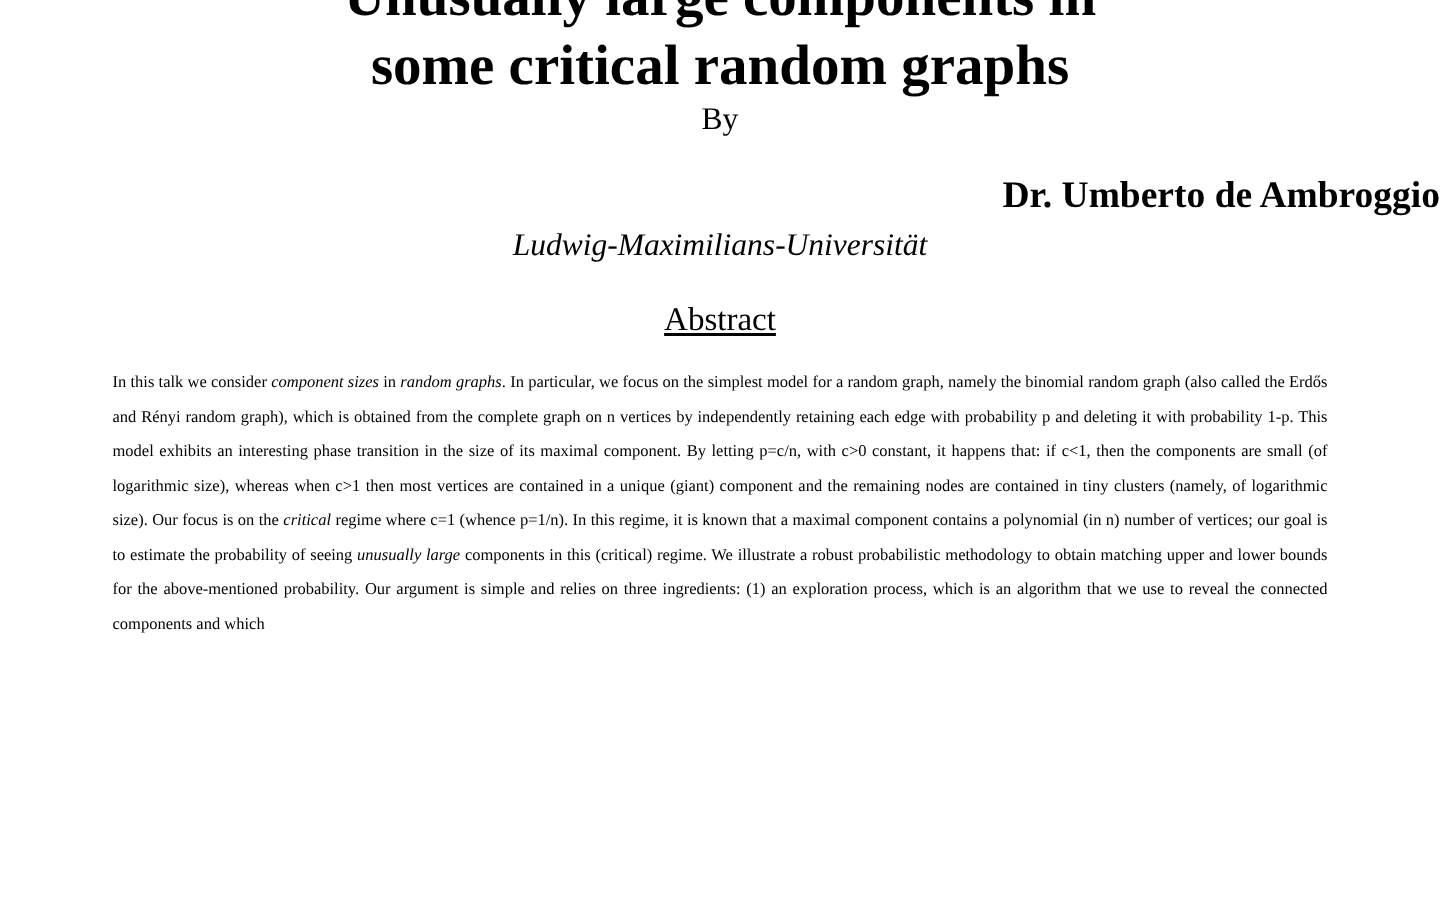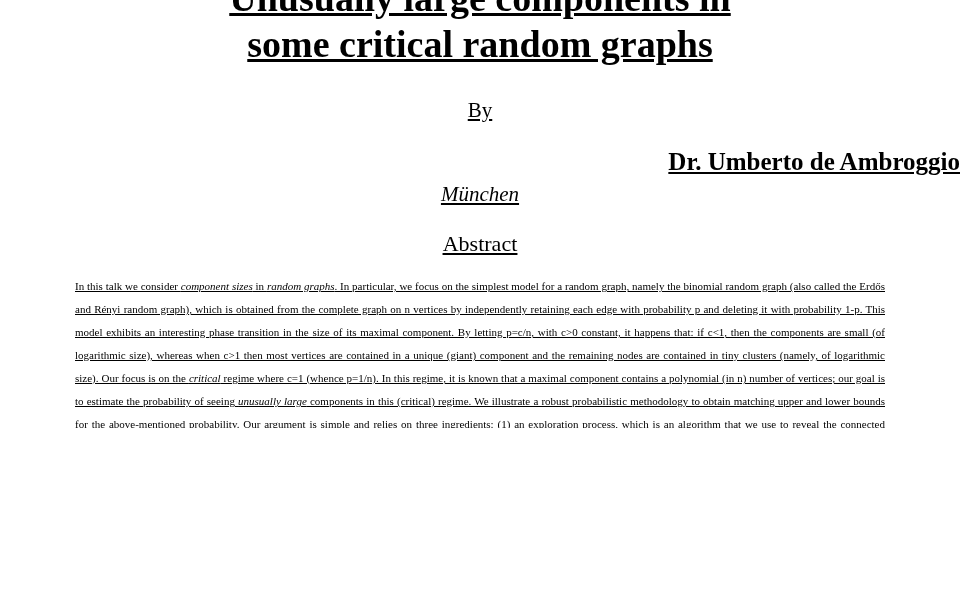--- a/index.html
+++ b/index.html
@@ -12,32 +12,30 @@
     overflow: hidden;
     background: #ffffff;
     color: #000000;
     font-family: "Liberation Serif", serif;
   }
   .page {
     position: relative;
     width: 960px;
     height: 428px;
     overflow: hidden;
-    text-decoration: underline;
   }
   .doc-title {
     margin: -25px 0 0 0;
     text-align: center;
     font-size: 38px;
     line-height: 46px;
     font-weight: 700;
   }
   .doc-title .tline { display: block; }
   .byline {
-    margin-top: 31px;
     text-align: center;
     font-size: 21px;
     line-height: 25px;
   }
   .speaker {
     margin-top: 24px;
     text-align: right;
     font-size: 25px;
     line-height: 30px;
     font-weight: 700;
@@ -76,21 +74,21 @@
   <h1 class="doc-title">
     <span class="tline">Unusually large components in</span>
     <span class="tline">some critical random graphs</span>
   </h1>
 
   <div class="byline">By</div>
 
   <div class="speaker">Dr. Umberto de Ambroggio</div>
 
   <div class="affiliation">
-    <span class="aline">München</span>
+    <span class="aline">Ludwig-Maximilians-Universität</span>
   </div>
 
   <div class="abstract-heading">
     <span class="u">Abstract</span>
   </div>
 
   <p class="abstract-body"><span>In this talk we consider </span><span class="it">component sizes</span><span> in </span><span class="it">random graphs</span><span>. In particular, we focus on the simplest model for a random graph, namely the binomial random graph (also called the Erdős and Rényi random graph), which is obtained from the complete graph on n vertices by independently retaining each edge with probability p and deleting it with probability 1-p. This model exhibits an interesting phase transition in the size of its maximal component. By letting p=c/n, with c&gt;0 constant, it happens that: if c&lt;1, then the components are small (of logarithmic size), whereas when c&gt;1 then most vertices are contained in a unique (giant) component and the remaining nodes are contained in tiny clusters (namely, of logarithmic size). Our focus is on the </span><span class="it">critical</span><span> regime where c=1 (whence p=1/n). In this regime, it is known that a maximal component contains a polynomial (in n) number of vertices; our goal is to estimate the probability of seeing </span><span class="it">unusually large</span><span> components in this (critical) regime. We illustrate a robust probabilistic methodology to obtain matching upper and lower bounds for the above-mentioned probability. Our argument is simple and relies on three ingredients: (1) an exploration process, which is an algorithm that we use to reveal the connected components and which</span></p>
 
 </div>
 

